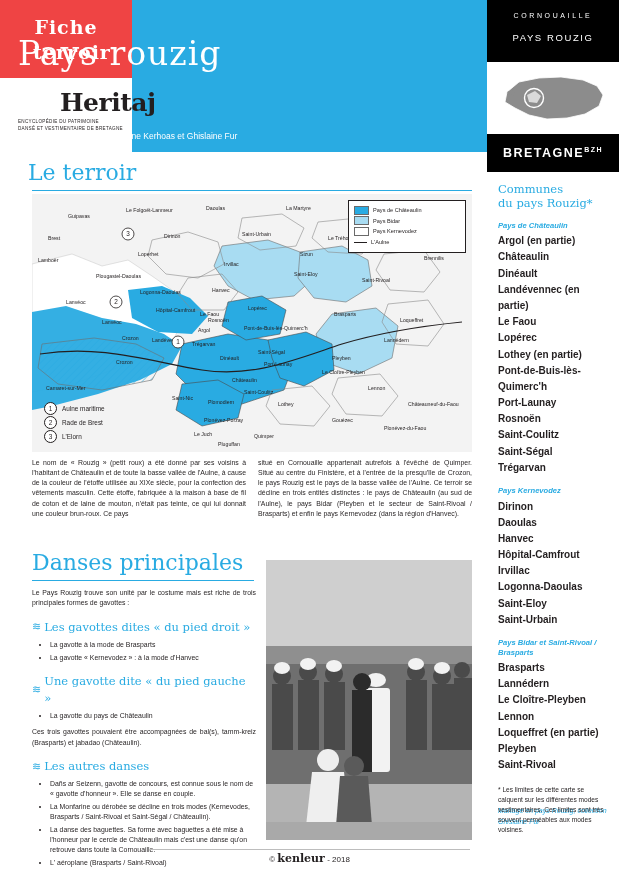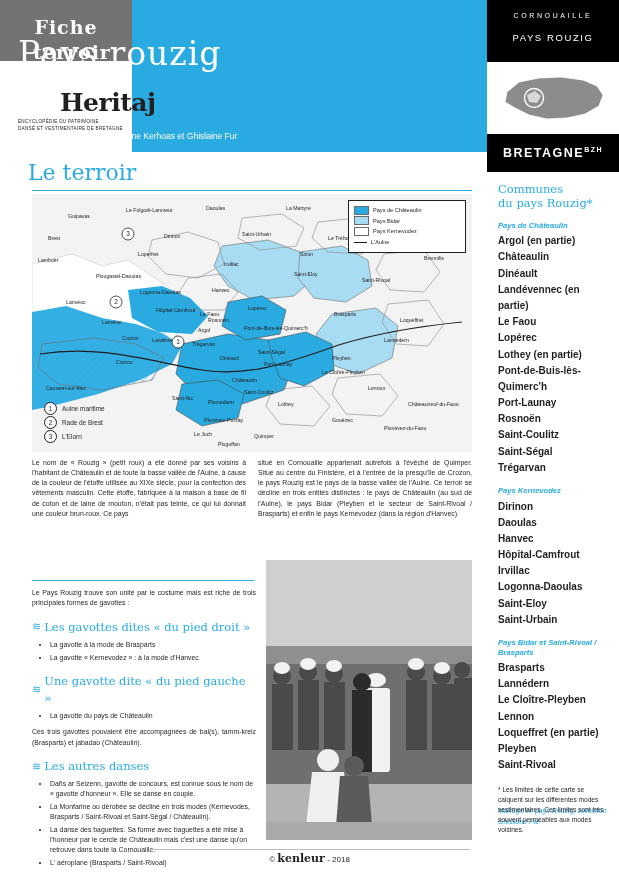--- a/index.html
+++ b/index.html
@@ -5,21 +5,21 @@
   html,body{margin:0;padding:0;}
   body{
     width:619px;height:880px;background:#ffffff;
     font-family:"Liberation Sans",sans-serif;
     color:#231f20;overflow:hidden;position:relative;
   }
   .page{position:relative;width:619px;height:880px;}
 
   
   .hdr-black{
-    position:absolute;left:0;top:0;width:132px;height:61px;background:#737373;
+    position:absolute;left:0;top:0;width:132px;height:78px;background:#ef4444;
   }
   .hdr-black .l1,.hdr-black .l2{
     font-family:"DejaVu Serif",serif;color:#fff;font-weight:bold;
     letter-spacing:1px;font-size:19px;text-align:center;
   }
   .hdr-black .l1{position:absolute;left:0;top:16px;width:132px;}
   .hdr-black .l2{position:absolute;left:0;top:41px;width:132px;padding-left:6px;}
 
   .hdr-cyan{
     position:absolute;left:132px;top:0;width:355px;height:152px;background:#29abe2;
@@ -318,20 +318,21 @@
     </div>
   </div>
 
   <div class="map-caption">
     <div class="cap-cols">
       <div class="col">Le nom de « Rouzig » (petit roux) a été donné par ses voisins à l'habitant de Châteaulin et de toute la basse vallée de l'Aulne, à cause de la couleur de l'étoffe utilisée au XIXe siècle, pour la confection des vêtements masculin. Cette étoffe, fabriquée à la maison à base de fil de coton et de laine de mouton, n'était pas teinte, ce qui lui donnait une couleur brun-roux. Ce pays</div>
       <div class="col">situé en Cornouaille appartenait autrefois à l'évêché de Quimper. Situé au centre du Finistère, et à l'entrée de la presqu'île de Crozon, le pays Rouzig est le pays de la basse vallée de l'Aulne. Ce terroir se décline en trois entités distinctes : le pays de Châteaulin (au sud de l'Aulne), le pays Bidar (Pleyben et le secteur de Saint-Rivoal / Brasparts) et enfin le pays Kernevodez (dans la région d'Hanvec).</div>
     </div>
   </div>
 
+  <div class="sec-title" id="danses-title">Danses principales</div>
   <div class="sec-rule" id="danses-rule"></div>
 
   <div class="danses-body">
     <div class="para" style="margin-top:2px">Le Pays Rouzig trouve son unité par le costume mais est riche de trois principales formes de gavottes :</div>
 
     <div class="sub-head">
       <span class="wave">≋</span>
       <span>Les gavottes dites « du pied droit »</span>
     </div>
     <ul class="bul">

